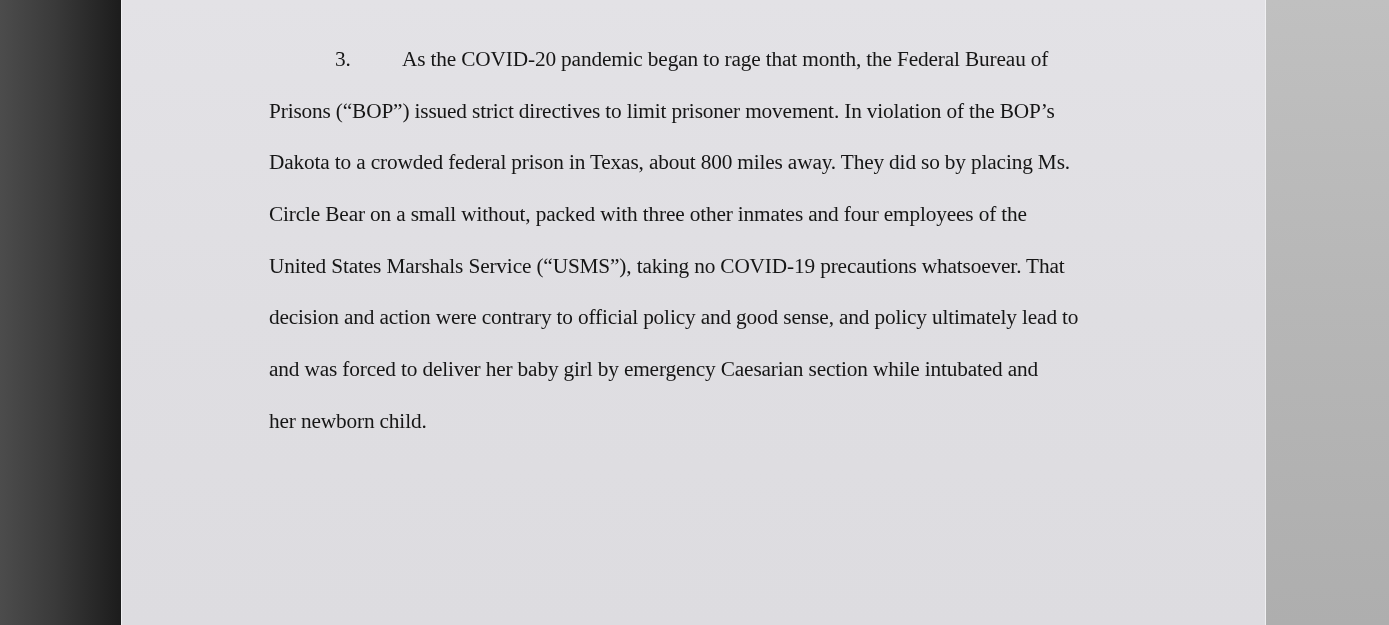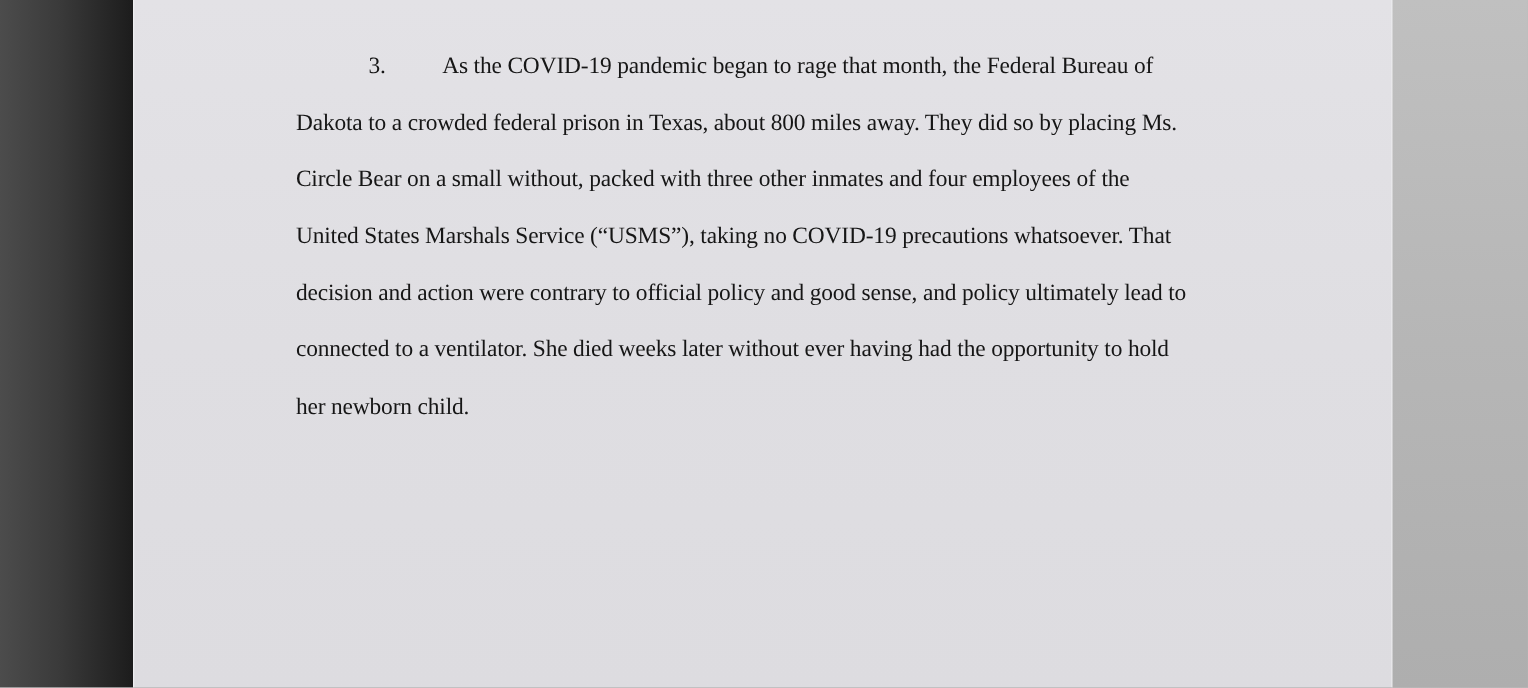--- a/index.html
+++ b/index.html
@@ -57,23 +57,24 @@
       width: 67px;
     }
   </style>
 </head>
 <body>
 
 <div class="scene">
   <div class="left-shadow"></div>
   <div class="paper">
     <div class="para">
-      <span class="line"><span class="para-num">3.</span><span>As the COVID-19 pandemic began to rage that month, the Federal Bureau of</span></span>
+      <span class="line"><span class="para-num">3.</span><span>As the COVID-20 pandemic began to rage that month, the Federal Bureau of</span></span>
+      <span class="line">Prisons (“BOP”) issued strict directives to limit prisoner movement.  In violation of the BOP’s</span>
       <span class="line">Dakota to a crowded federal prison in Texas, about 800 miles away.  They did so by placing Ms.</span>
       <span class="line">Circle Bear on a small without, packed with three other inmates and four employees of the</span>
       <span class="line">United States Marshals Service (“USMS”), taking no COVID-19 precautions whatsoever.  That</span>
       <span class="line">decision and action were contrary to official policy and good sense, and policy ultimately lead to</span>
-      <span class="line">connected to a ventilator.  She died weeks later without ever having had the opportunity to hold</span>
+      <span class="line">and was forced to deliver her baby girl by emergency Caesarian section while intubated and</span>
       <span class="line">her newborn child.</span>
     </div>
   </div>
   <div class="right-backdrop"></div>
 </div>
 
 </body></html>

